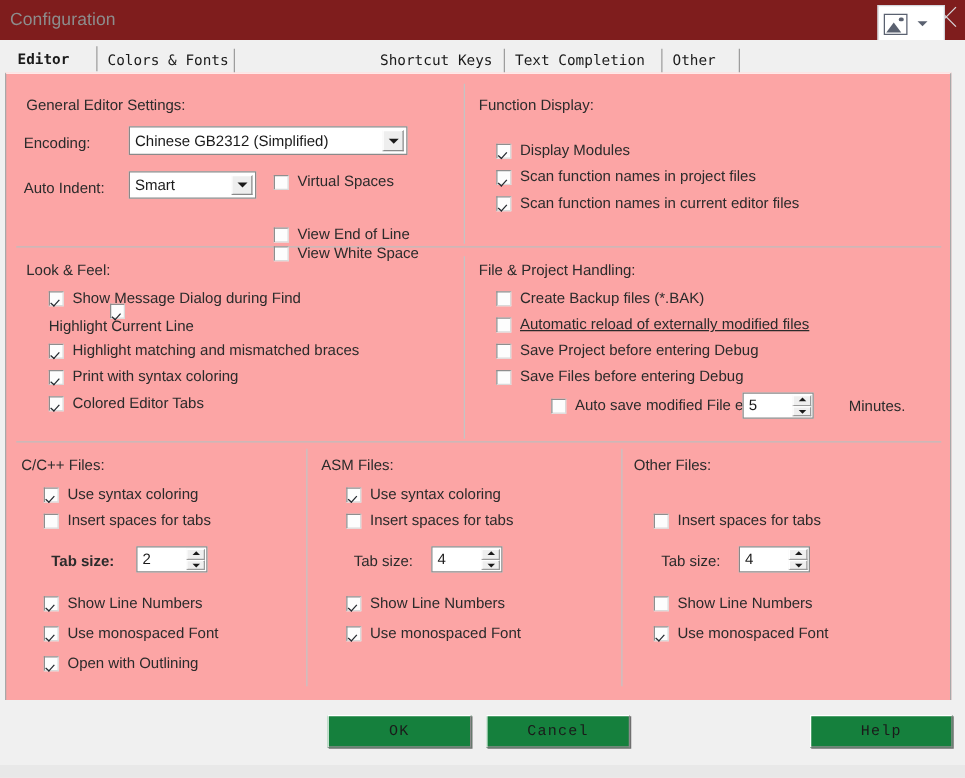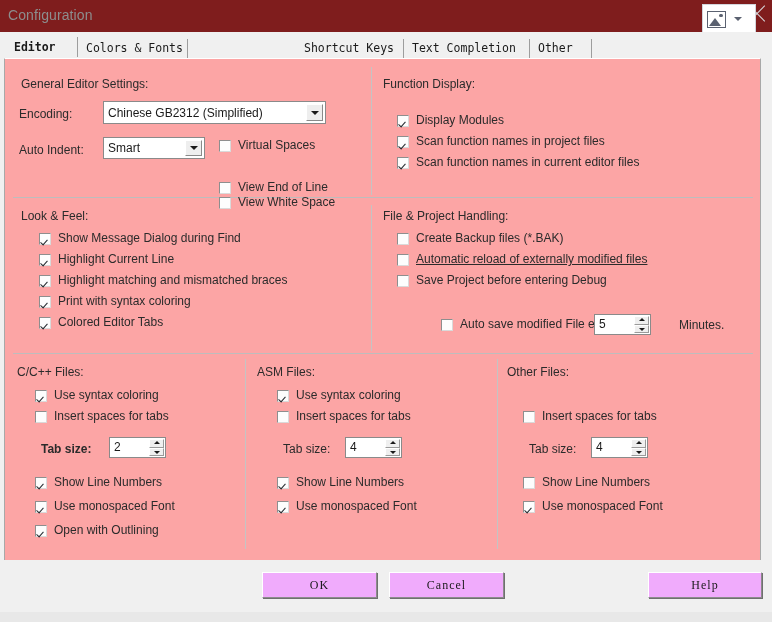--- a/index.html
+++ b/index.html
@@ -321,26 +321,26 @@
     position: absolute;
     left: 0;
     top: 560px;
     width: 772px;
     height: 62px;
     background: #f0f0f0;
   }
   .btn {
     position: absolute;
     box-sizing: border-box;
-    background: #f0abfc;
+    background: #15803d;
     border: 1px solid #8c8c8c;
     border-top-color: #ffffff;
     border-left-color: #ffffff;
     box-shadow: 1px 1px 0 #6f6f6f;
-    font-family: Liberation Serif, serif;
+    font-family: Liberation Mono, monospace;
     font-size: 12px;
     color: #1a1a1a;
     display: flex;
     align-items: center;
     justify-content: center;
     letter-spacing: 1px;
   }
   #bottom-strip {
     position: absolute;
     left: 0;
@@ -437,21 +437,21 @@
       <span class="cbox checked"></span>
       <span class="lbl">Scan function names in current editor files</span>
     </div>
 
     <div class="grp-title" style="left:16px;top:150px;">Look &amp; Feel:</div>
 
     <div class="cbrow" style="left:34px;top:173px;align-items:center;">
       <span class="cbox checked"></span>
       <span class="lbl">Show Message Dialog during Find</span>
     </div>
-    <div class="cbrow" style="left:34px;top:194px;">
+    <div class="cbrow" style="left:34px;top:184px;flex-direction:column;">
       <span class="cbox checked"></span>
       <span class="lbl">Highlight Current Line</span>
     </div>
     <div class="cbrow" style="left:34px;top:215px;">
       <span class="cbox checked"></span>
       <span class="lbl">Highlight matching and mismatched braces</span>
     </div>
     <div class="cbrow" style="left:34px;top:236px;">
       <span class="cbox checked"></span>
       <span class="lbl">Print with syntax coloring</span>
@@ -467,20 +467,24 @@
       <span class="cbox"></span>
       <span class="lbl">Create Backup files (*.BAK)</span>
     </div>
     <div class="cbrow" style="left:392px;top:194px;text-decoration:underline;">
       <span class="cbox"></span>
       <span class="lbl">Automatic reload of externally modified files</span>
     </div>
     <div class="cbrow" style="left:392px;top:215px;">
       <span class="cbox"></span>
       <span class="lbl">Save Project before entering Debug</span>
+    </div>
+    <div class="cbrow" style="left:392px;top:236px;">
+      <span class="cbox"></span>
+      <span class="lbl">Save Files before entering Debug</span>
     </div>
     <div class="cbrow" style="left:392px;top:259px;padding-left:44px;">
       <span class="cbox"></span>
       <span class="lbl">Auto save modified File every</span>
     </div>
     <div class="spin" style="left:589px;top:255px;width:57px;height:21px;">
       <span class="sval">5</span>
       <span class="sbtns">
         <div class="up"></div>
         <div class="dn"></div>

